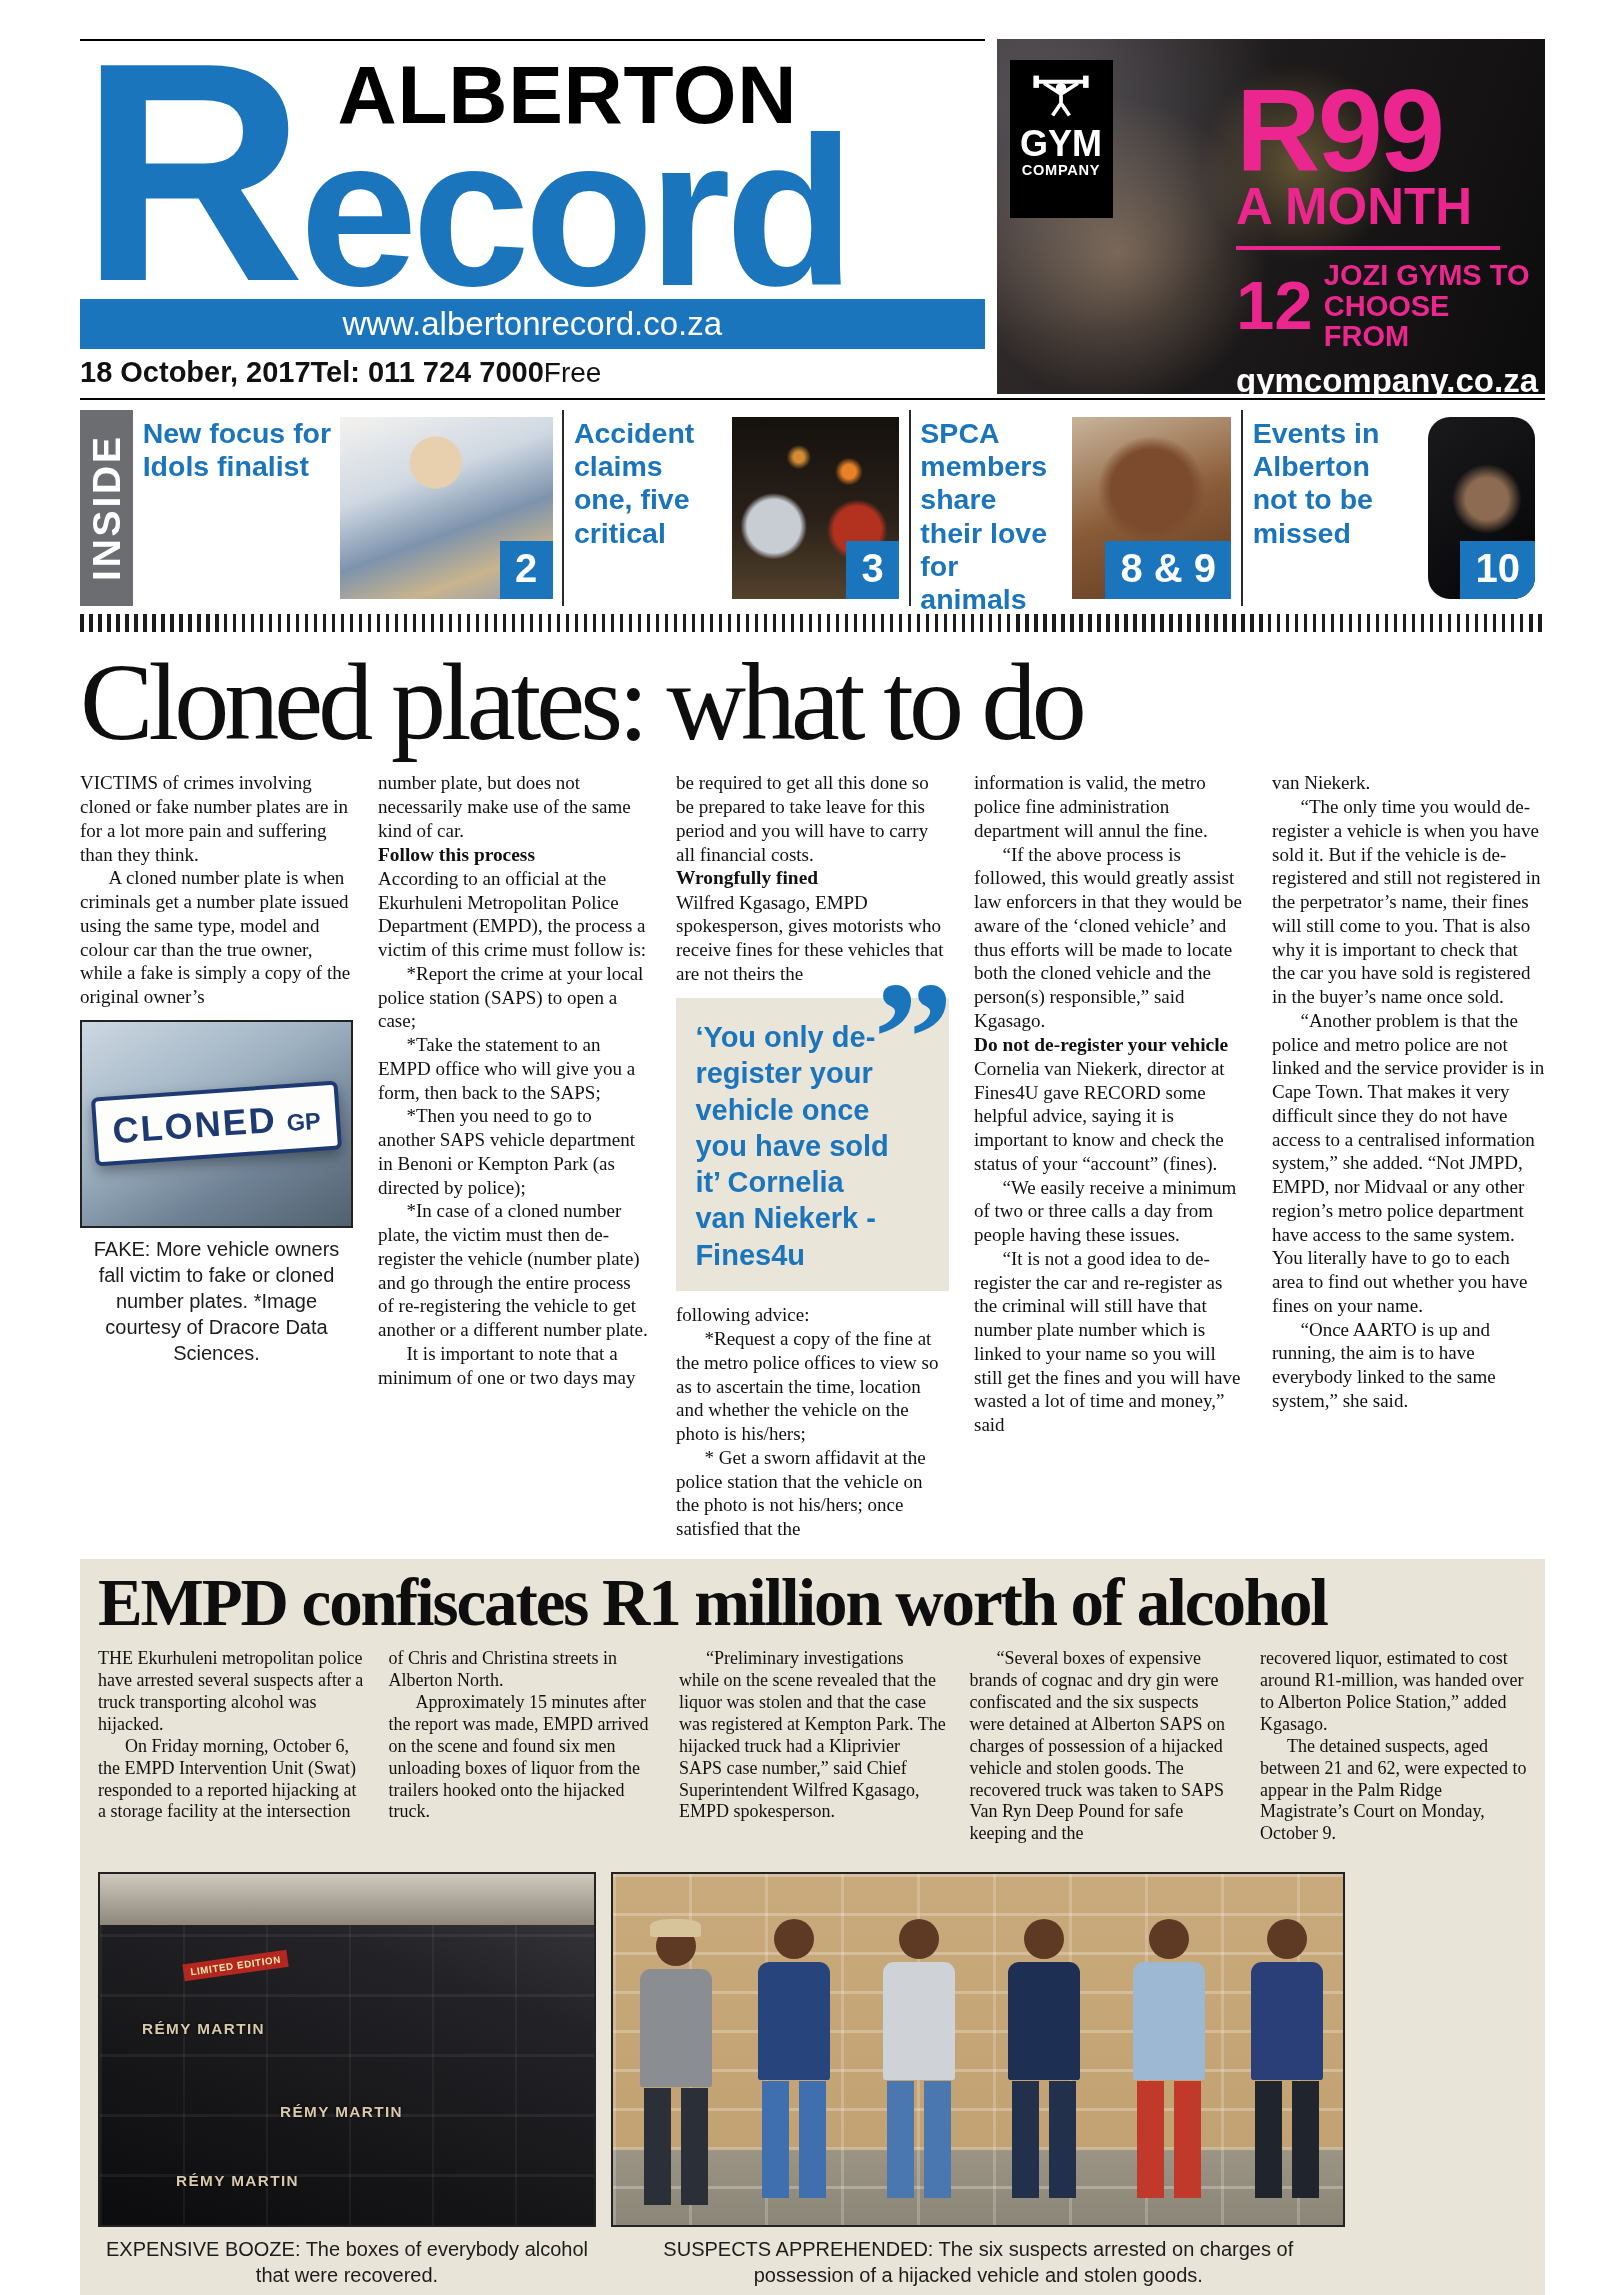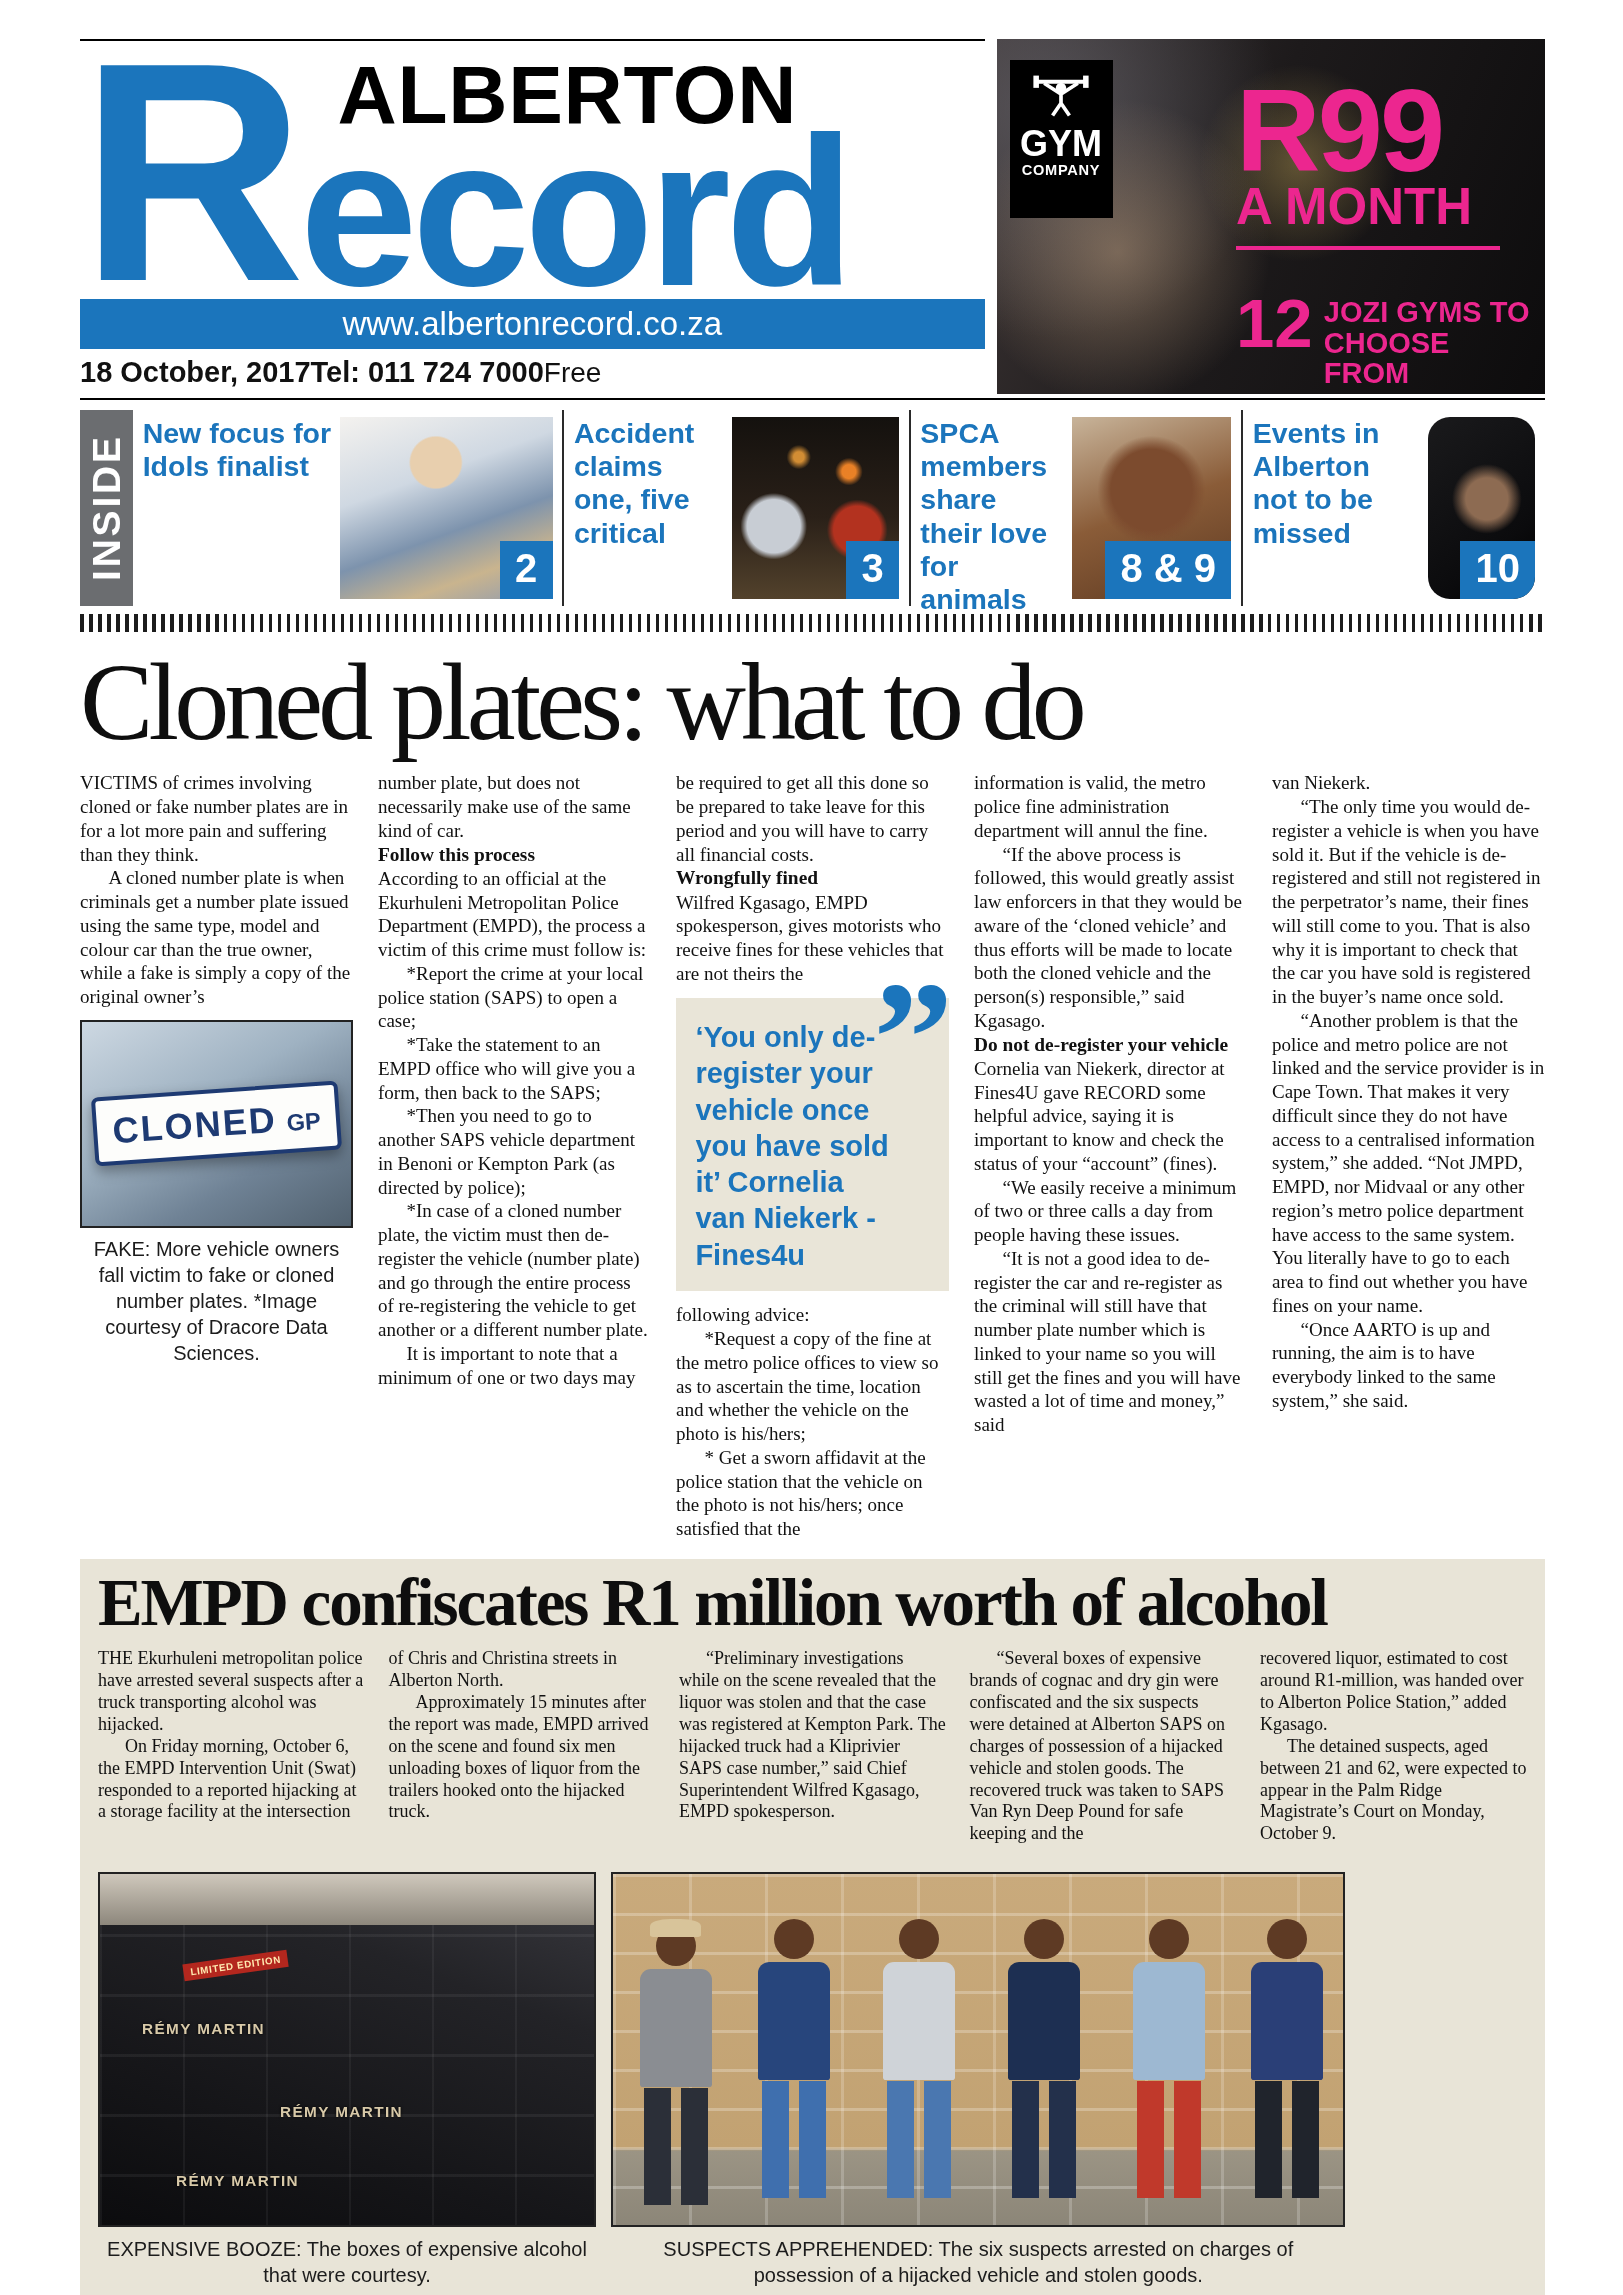--- a/index.html
+++ b/index.html
@@ -37,21 +37,21 @@
   .gym-logo { position:absolute; top:21px; left:12.5px; width:103px; height:158px; background:#000;
       display:flex; flex-direction:column; align-items:center; padding-top:11px; }
   .gym-logo-name { color:#fff; font-weight:900; font-size:36px; line-height:1; margin-top:7px; }
   .gym-logo-sub { color:#fff; font-weight:bold; font-size:14.6px; letter-spacing:0.7px; }
   .gym-right { position:absolute; right:11px; top:42px; width:298px; text-align:left; }
   .gym-price { color:#ec268f; font-weight:900; font-size:117px; line-height:.85; letter-spacing:-2.8px; }
   .gym-month { color:#ec268f; font-weight:900; font-size:51px; line-height:1.05; }
   .gym-div { border-top:4.2px solid #ec268f; width:264px; margin:12.5px 0 9.7px; }
   .gym-12row { display:flex; align-items:center; gap:11px; }
   .gym-12 { color:#ec268f; font-weight:900; font-size:69px; line-height:.9; }
-  .gym-jozi { color:#ec268f; font-weight:900; font-size:29px; line-height:1.05;margin-top:37px; }
+  .gym-jozi { color:#ec268f; font-weight:900; font-size:29px; line-height:1.05; }
   .gym-site { color:#fff; font-weight:900; font-size:33px; margin-top:11px; }
   
   .inside-strip { display:flex; margin-top:9.7px; height:196px; }
   .inside-label { width:53px; background:#6b6d70; color:#fff; display:flex; align-items:center; justify-content:center;
       font-family:"Liberation Sans",sans-serif; font-weight:bold; font-size:39px; letter-spacing:2.8px;
       writing-mode:vertical-rl; transform:rotate(180deg); }
   .teaser { display:flex; padding:7px 9.7px; gap:8.3px; }
   .teaser + .teaser { border-left:2.1px solid #2a2a2a; }
   .t1 { flex:1.45; } .t2 { flex:1.15; } .t3 { flex:1.1; } .t4 { flex:1.0;gap:45px; }
   .teaser-text { font-family:"Liberation Sans",sans-serif; color:#1b75bc; font-weight:600;
@@ -346,19 +346,19 @@
             <div class="fig-legs" style="color:#c0392b"></div>
         </div>
         <div class="figure" style="left:632px">
           <div class="fig-head"></div>
           <div class="fig-top" style="background:#2a3f77"></div>
             <div class="fig-legs" style="color:#20242c"></div>
         </div>
       </div>
     </div>
     <div class="empd-captions">
-      <div class="photo-caption cap-booze">EXPENSIVE BOOZE: The boxes of expensive alcohol that were courtesy.</div>
+      <div class="photo-caption cap-booze">EXPENSIVE BOOZE: The boxes of everybody alcohol that were recovered.</div>
       <div class="photo-caption cap-suspects">SUSPECTS APPREHENDED: The six suspects arrested on charges of possession of a hijacked vehicle and stolen goods.</div>
     </div>
   </div>
 
 </div>
 
 
 </body></html>

